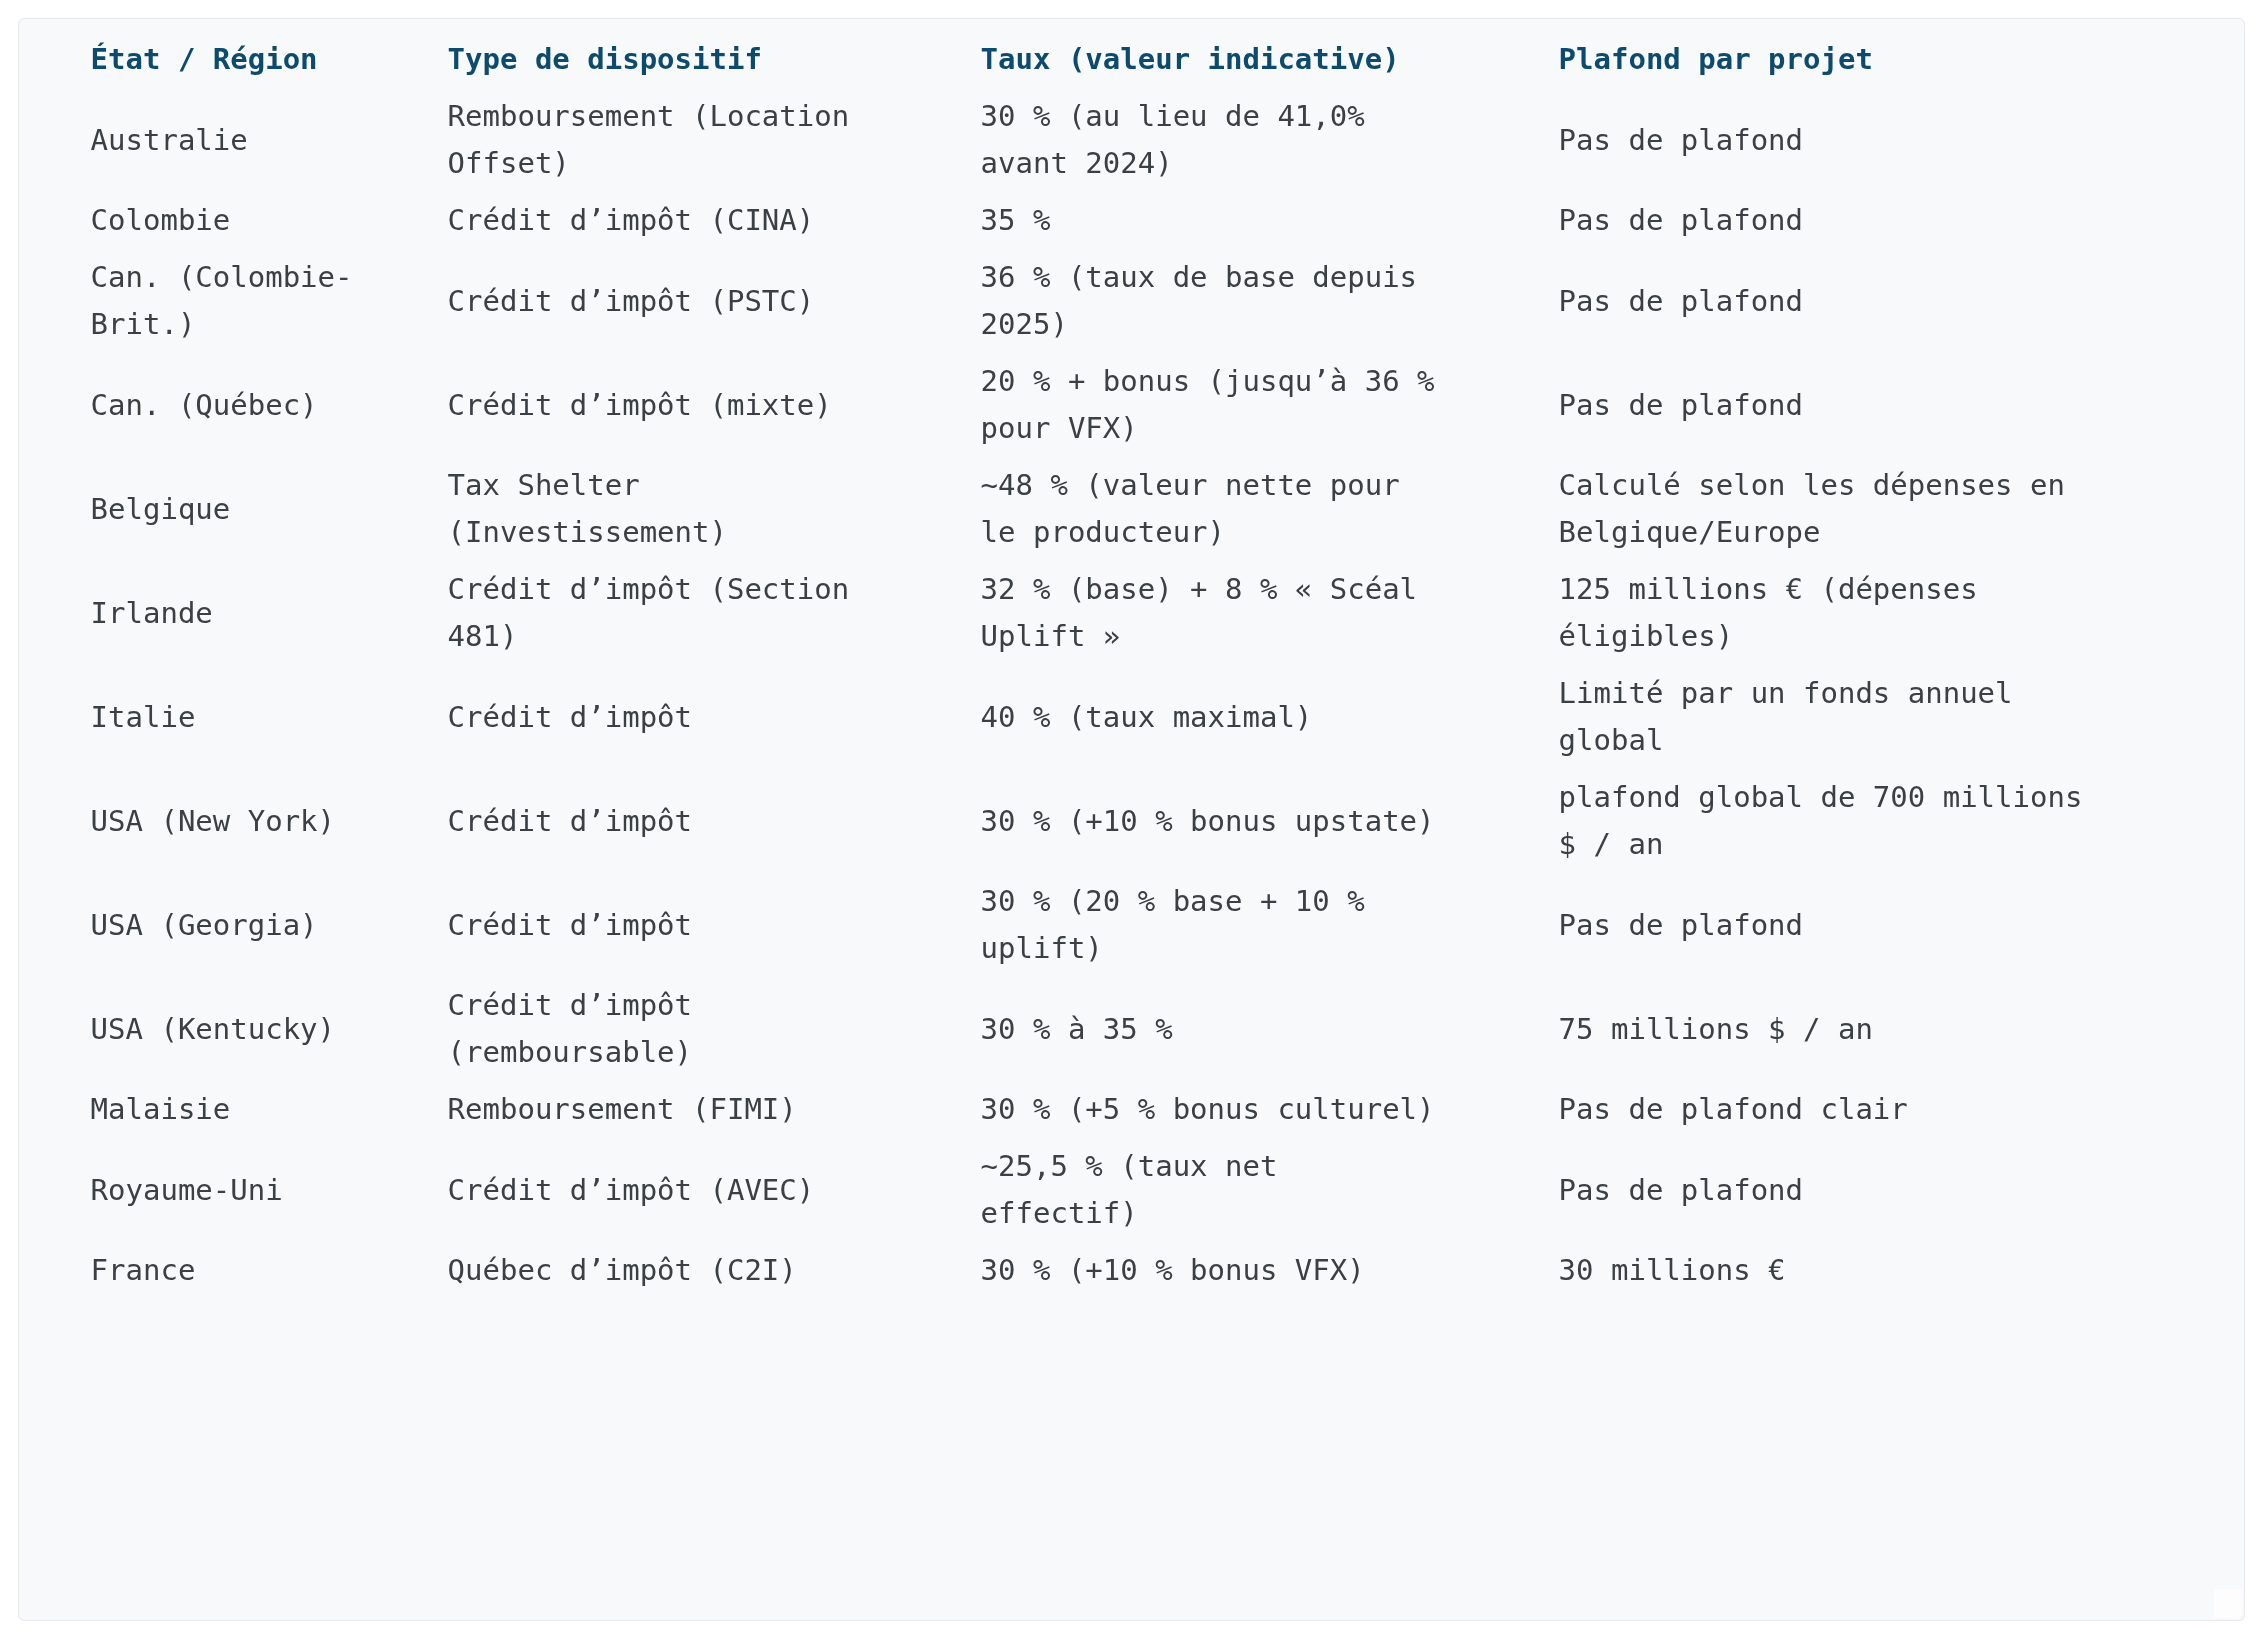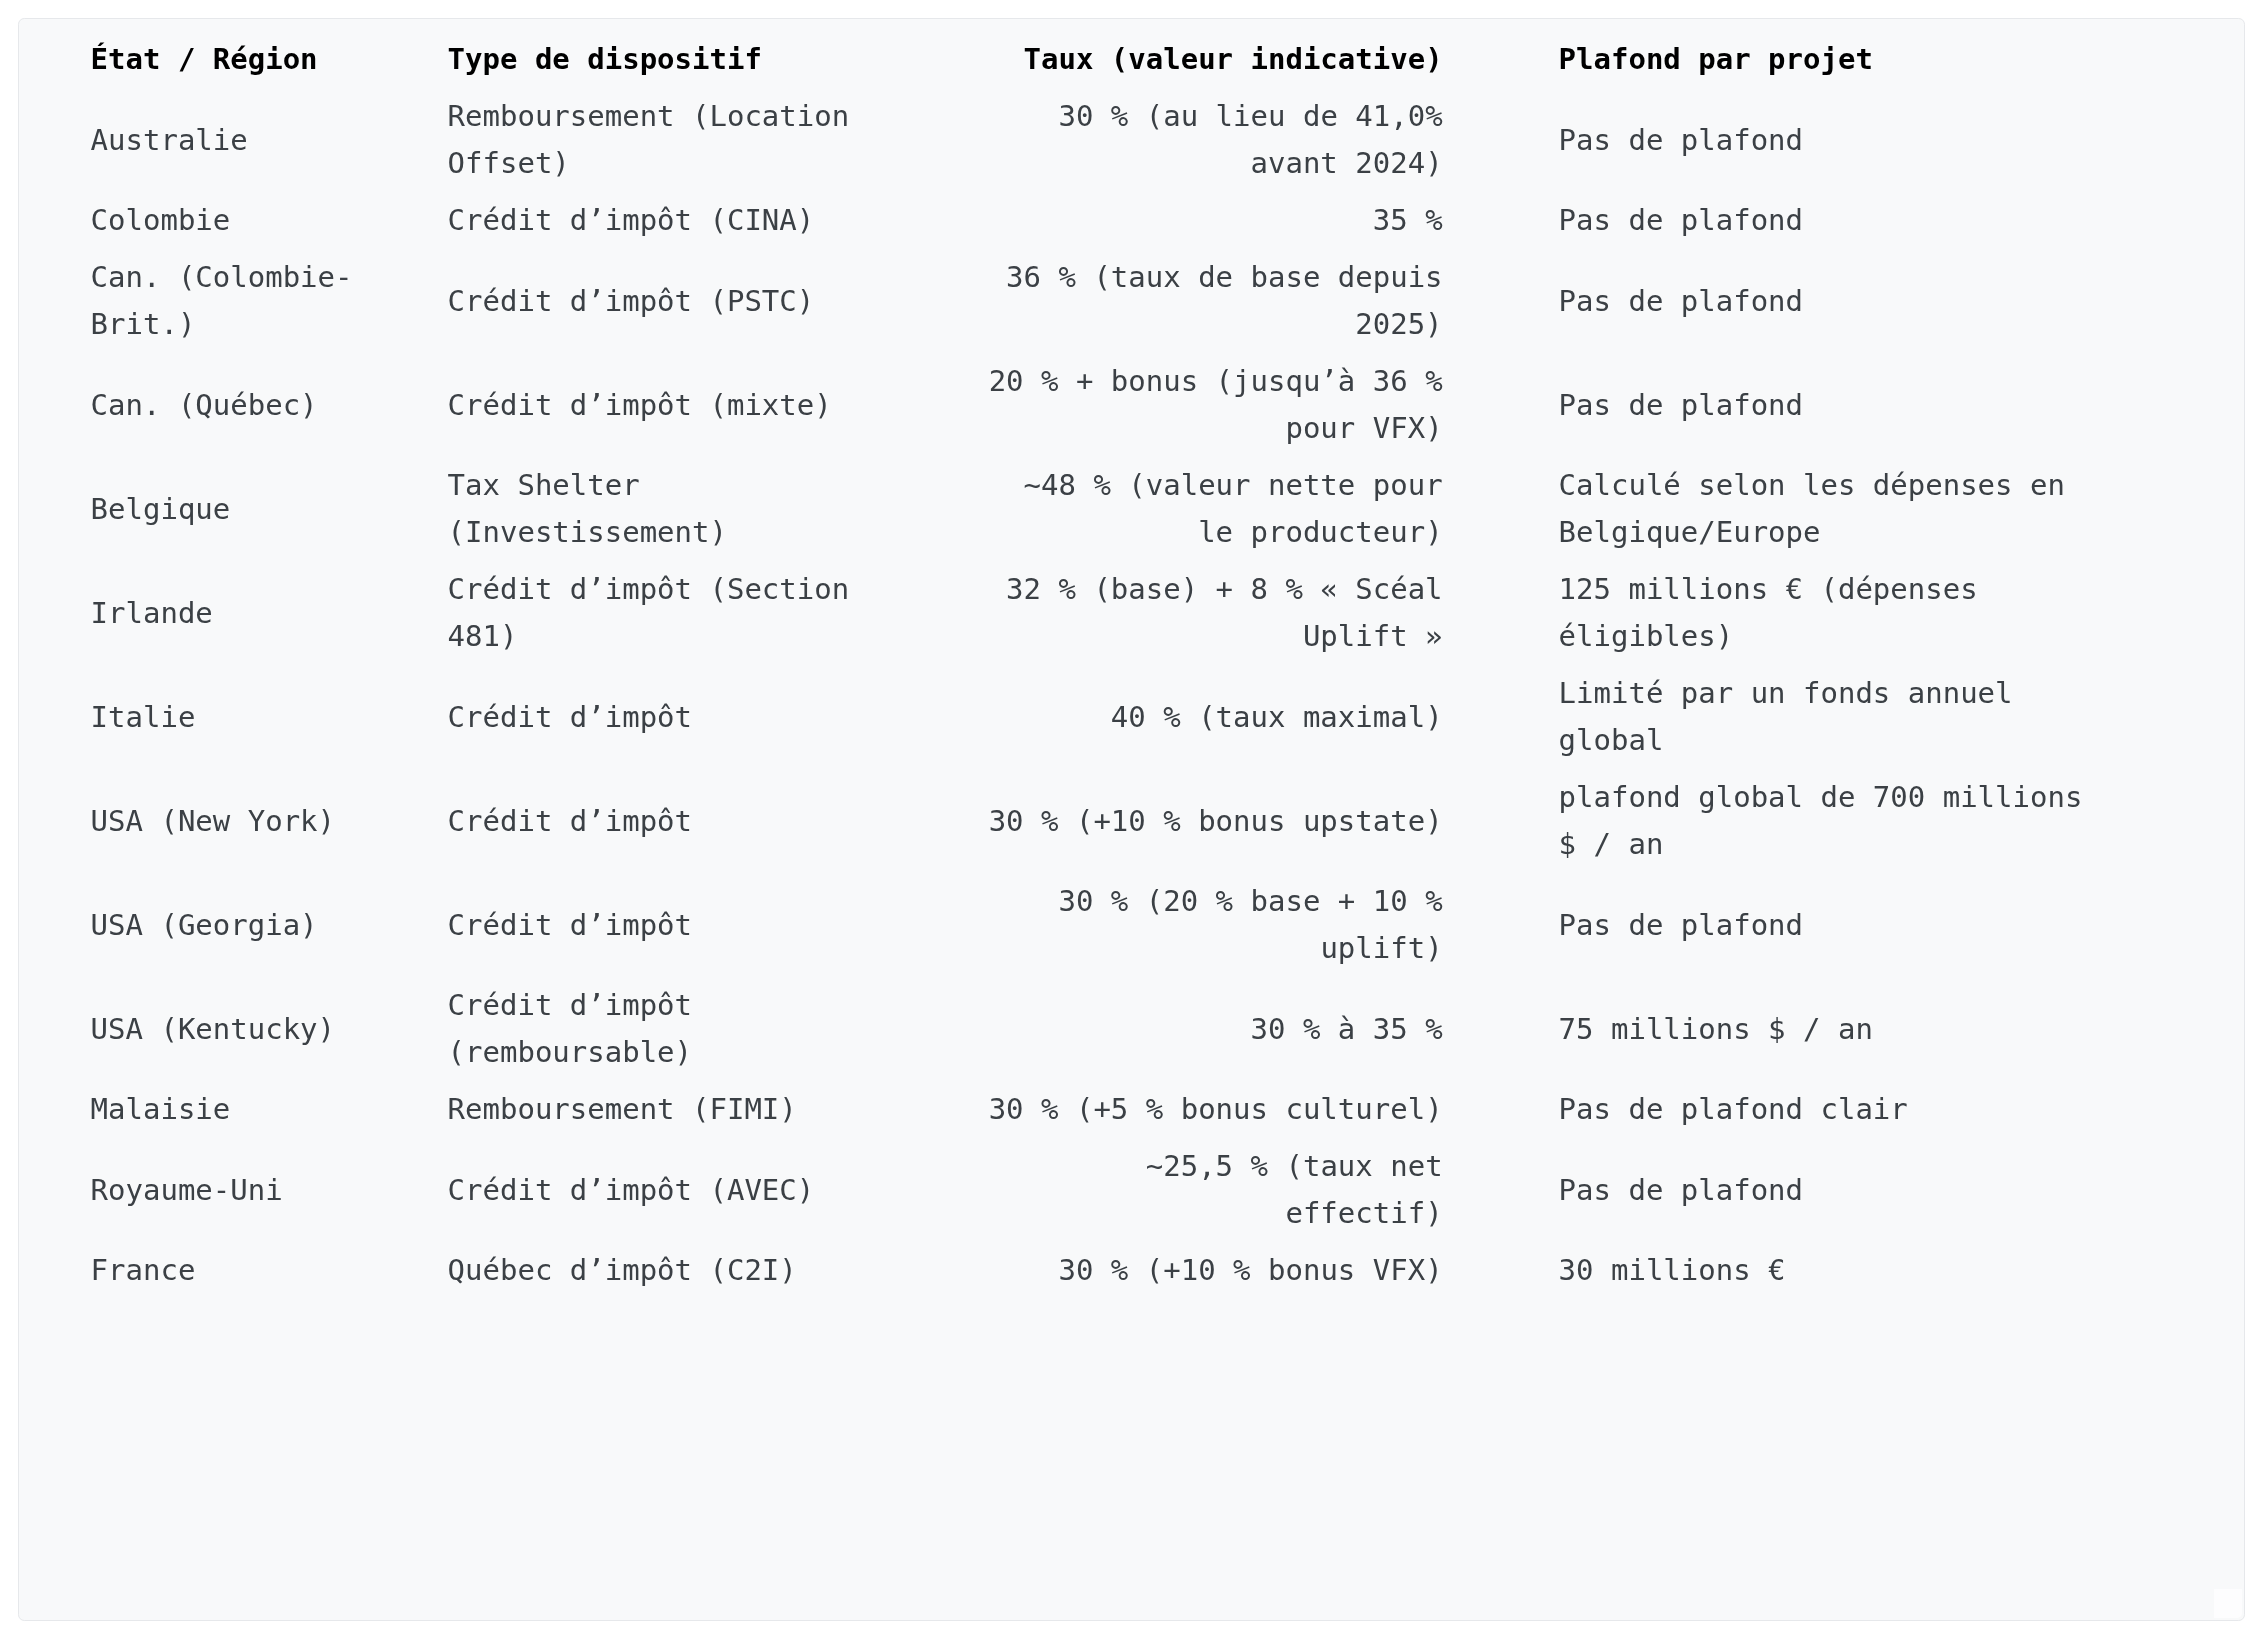--- a/index.html
+++ b/index.html
@@ -35,25 +35,25 @@
     font-size: 29px;
     line-height: 47px;
     padding-top: 5px;
     padding-bottom: 5px;
     color: #3b4045;
     font-weight: 400;
     overflow-wrap: break-word;
   }
   .tax-table th {
     font-weight: 700;
-    color: #000000;
+    color: #0c4a6e;
   }
   .tax-table th:nth-child(1), .tax-table td:nth-child(1) { padding-right: 69px; }
   .tax-table th:nth-child(2), .tax-table td:nth-child(2) { padding-right: 94px; }
-  .tax-table th:nth-child(3), .tax-table td:nth-child(3) { padding-right: 115px; text-align: right; }
+  .tax-table th:nth-child(3), .tax-table td:nth-child(3) { padding-right: 115px; }
   .tax-table th:nth-child(4), .tax-table td:nth-child(4) { padding-right: 145px; }
   .scroll-corner {
     position: absolute;
     right: 1.3px;
     bottom: 1.3px;
     width: 28px;
     height: 29px;
     background: #fdfdfe;
     border-bottom-right-radius: 5px;
   }

